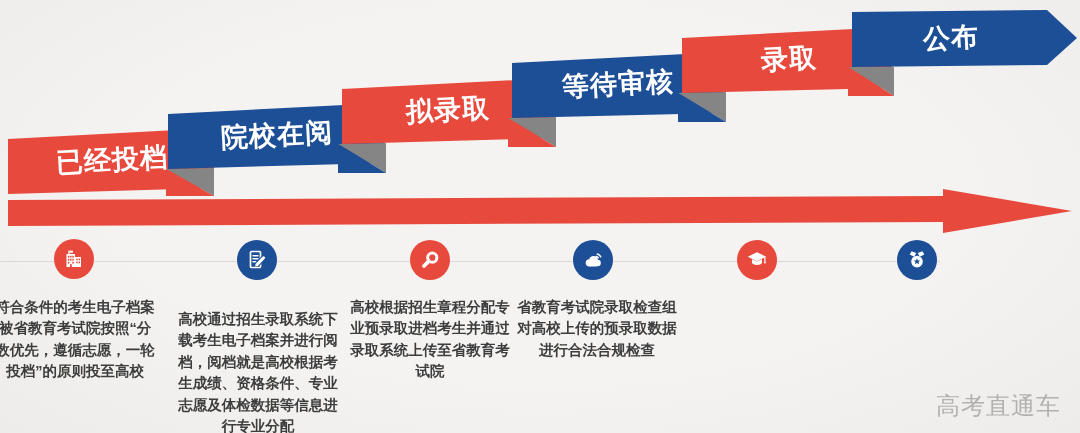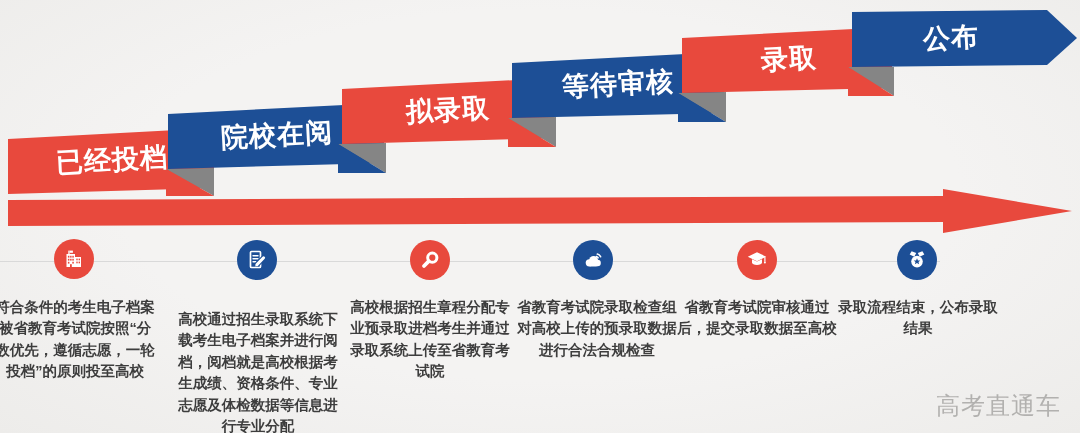--- a/index.html
+++ b/index.html
@@ -162,18 +162,16 @@
         <circle cx="12" cy="13.6" r="5.8"></circle>
       </g>
       <path fill="var(--c)" d="M12,10.3 L12.95,12.45 L15.3,12.55 L13.5,14 L14.1,16.3 L12,15 L9.9,16.3 L10.5,14 L8.7,12.55 L11.05,12.45 Z"></path>
     </svg>
   </div>
 
   <div class="desc" style="left:-5px;">符合条件的考生电子档案被省教育考试院按照“分数优先，遵循志愿，一轮投档”的原则投至高校</div>
   <div class="desc" style="left:178px;margin-top:12px;">高校通过招生录取系统下载考生电子档案并进行阅档，阅档就是高校根据考生成绩、资格条件、专业志愿及体检数据等信息进行专业分配</div>
   <div class="desc" style="left:517px;">省教育考试院录取检查组对高校上传的预录取数据进行合法合规检查</div>
   <div class="desc" style="left:350px;">高校根据招生章程分配专业预录取进档考生并通过录取系统上传至省教育考试院</div>
-  <div class="desc" style="left:677px;">省教育考试院审核通过后，提交录取数据至高校</div>
-  <div class="desc" style="left:838px;">录取流程结束，公布录取结果</div>
 
   <div class="watermark">高考直通车</div>
 
 </div>
 
 </body></html>

